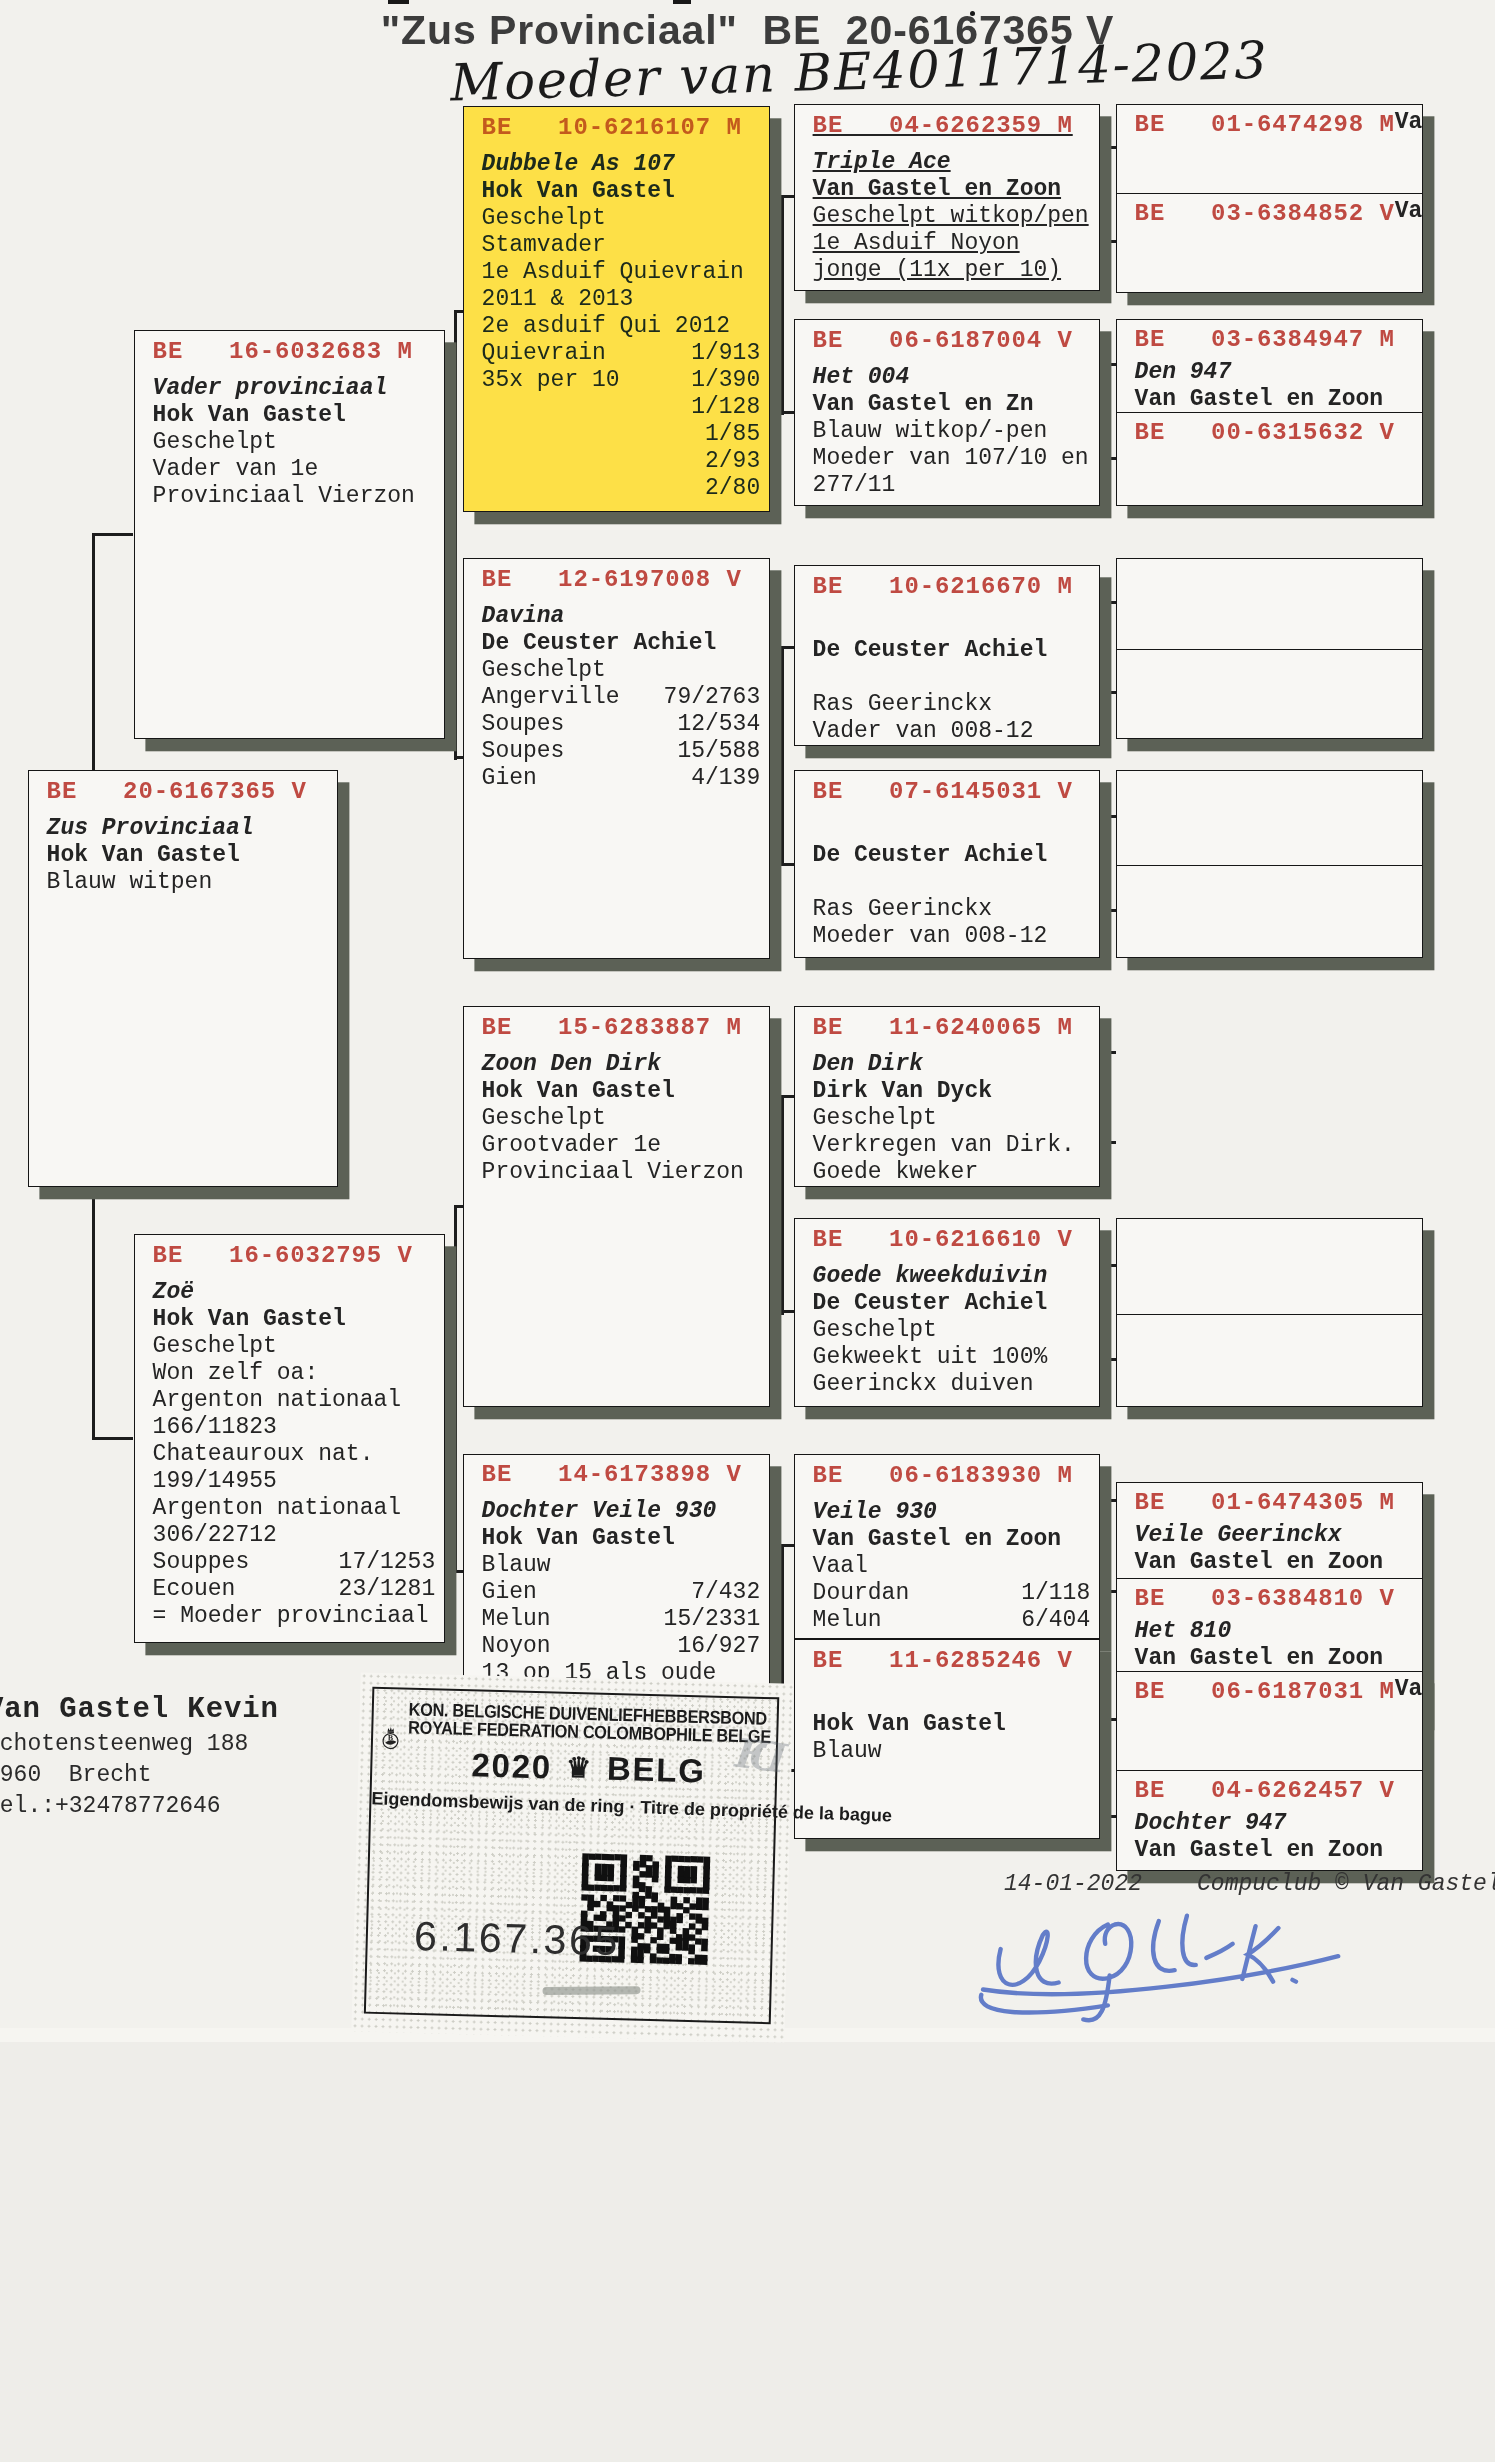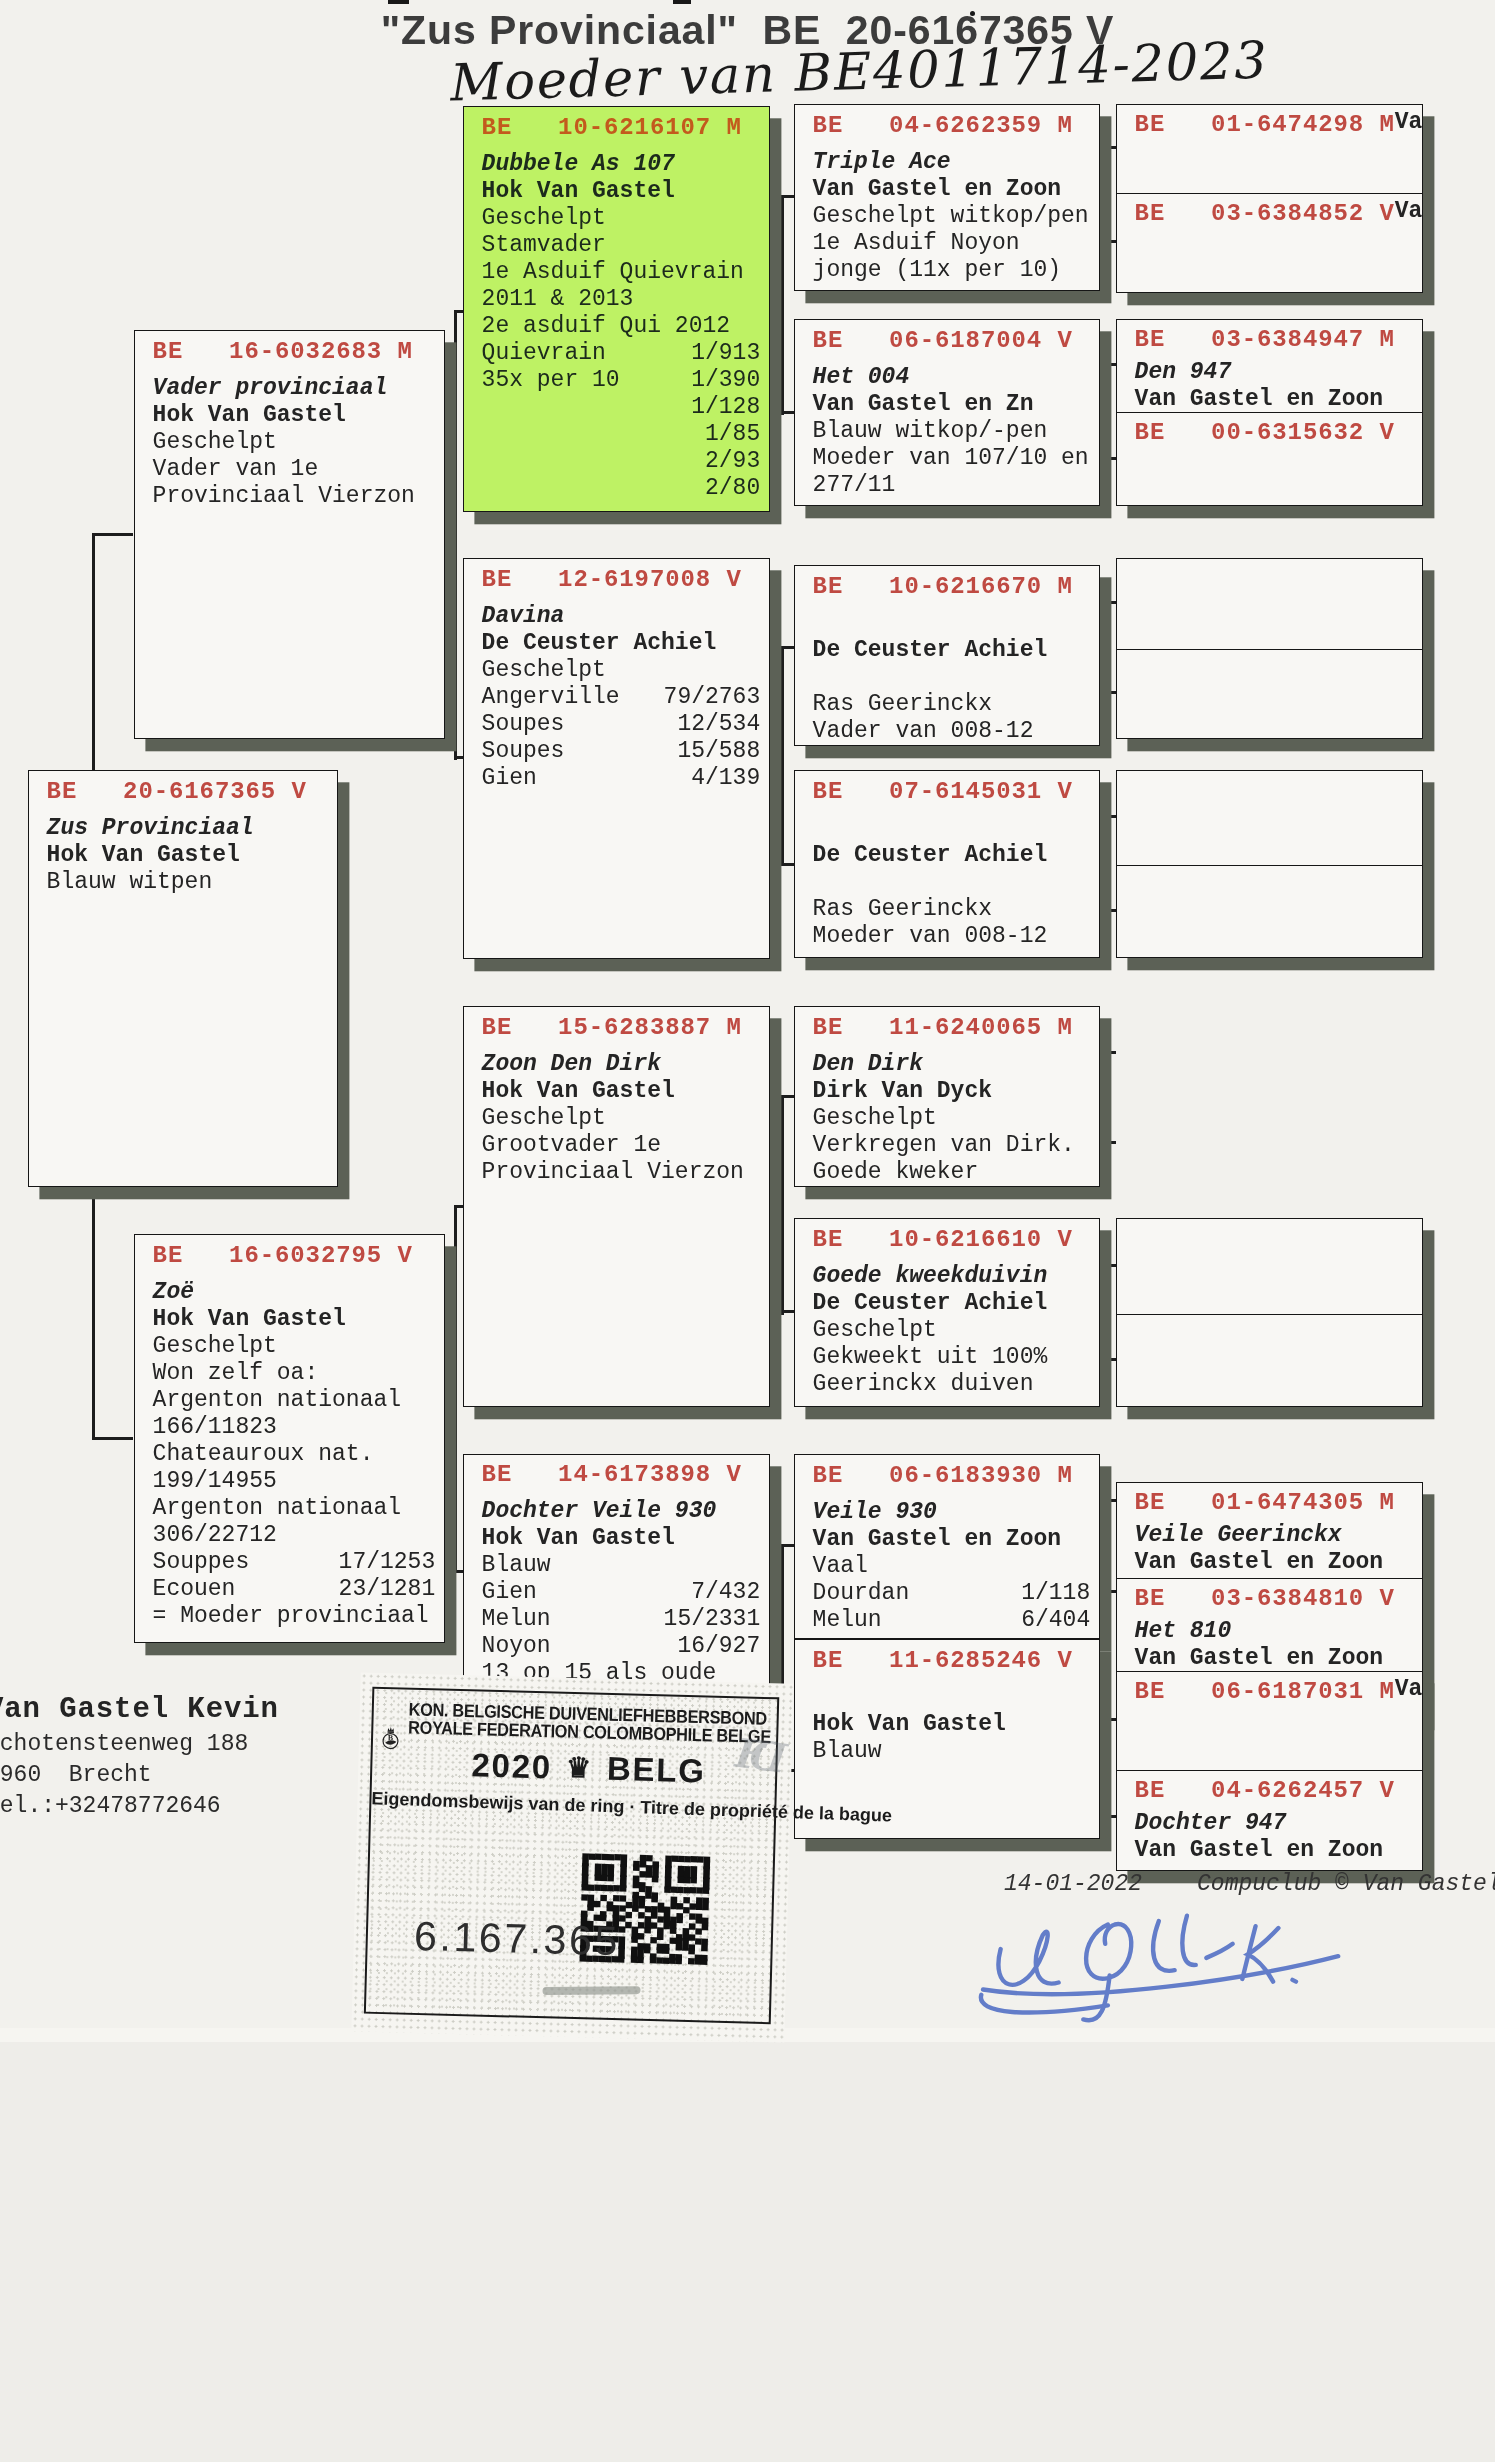--- a/index.html
+++ b/index.html
@@ -12,21 +12,21 @@
          font-family:"Liberation Sans",sans-serif;font-size:41px;font-weight:700;
          color:#3c3c3c;letter-spacing:0.9px;white-space:pre;}
   .hand{position:absolute;left:450px;top:42px;font-family:"DejaVu Serif",serif;font-style:italic;
         font-size:51px;color:#1b1b1b;transform:rotate(-1.6deg);letter-spacing:1.8px;white-space:pre;}
 
   .cline{position:absolute;background:#1d1d1d;z-index:1;}
 
   .pbox{position:absolute;background:#f8f7f4;border:1.8px solid #161616;
         box-shadow:11.4px 12.3px 0 0 #5c6156;z-index:2;box-sizing:border-box;
         padding:5.3px 8.8px 0 17.6px;overflow:hidden;}
-  .pbox.hl{background:#bef264;}
+  .pbox.hl{background:#fde047;}
   .ring{font-size:24px;font-weight:700;color:#bf4a42;white-space:pre;letter-spacing:0.9px;
         line-height:32px;margin-bottom:7px;}
   .hl .ring{color:#c35a1d;}
   .lines{font-size:23px;line-height:27px;color:#242424;}
   .hl .lines{color:#1c2a1c;}
   .ln{white-space:pre;min-height:27px;}
   .ln-sp{display:flex;justify-content:space-between;}
   .ln-name{font-weight:700;font-style:italic;}
   .ln-owner{font-weight:700;}
 
@@ -95,21 +95,21 @@
         <div class="ln ln-plain"><span>2e asduif Qui 2012</span></div>
         <div class="ln ln-res ln-sp"><span>Quievrain</span><span>1/913</span></div>
         <div class="ln ln-res ln-sp"><span>35x per 10</span><span>1/390</span></div>
         <div class="ln ln-res ln-sp"><span>&nbsp;</span><span>1/128</span></div>
         <div class="ln ln-res ln-sp"><span>&nbsp;</span><span>1/85</span></div>
         <div class="ln ln-res ln-sp"><span>&nbsp;</span><span>2/93</span></div>
         <div class="ln ln-res ln-sp"><span>&nbsp;</span><span>2/80</span></div>
       </div>
   </div>
 
-  <div class="pbox" style="left:794px;top:104px;width:306px;height:187px;">
+  <div class="pbox" style="left:794px;top:104px;width:306px;height:187px;text-decoration:underline;">
     <div class="ring">BE   04-6262359 M</div>
     <div class="lines">
         <div class="ln ln-name"><span>Triple Ace</span></div>
         <div class="ln ln-owner"><span>Van Gastel en Zoon</span></div>
         <div class="ln ln-plain"><span>Geschelpt witkop/pen</span></div>
         <div class="ln ln-plain"><span>1e Asduif Noyon</span></div>
         <div class="ln ln-plain"><span>jonge (11x per 10)</span></div>
       </div>
   </div>
 

